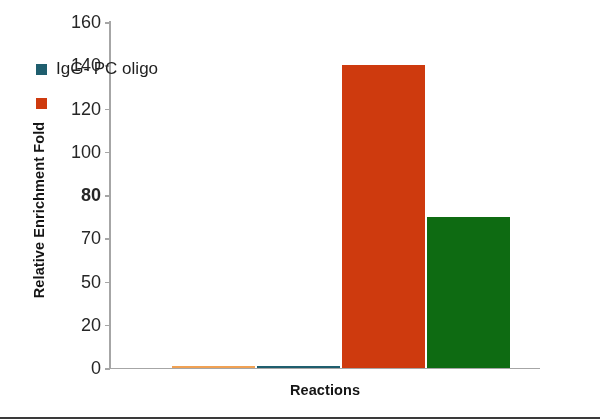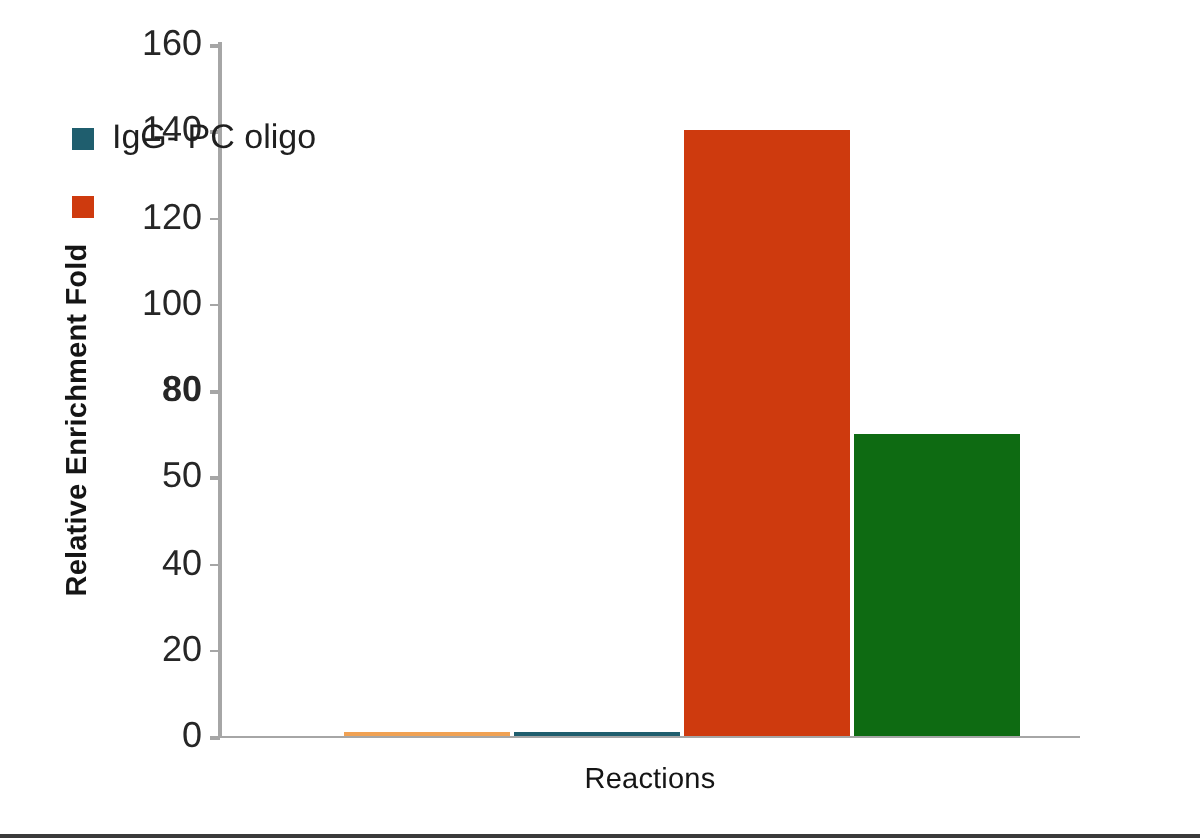--- a/index.html
+++ b/index.html
@@ -58,21 +58,21 @@
   #y-title-inner{
     position:absolute;
     left:50%;top:50%;
     transform:translate(-50%,-50%) rotate(-90deg);
     font-size:14.5px;font-weight:bold;color:#151515;
     white-space:nowrap;letter-spacing:0.1px;
   }
   #x-axis-title{
     position:absolute;left:110px;top:382px;width:430px;
     text-align:center;
-    font-size:14.5px;font-weight:normal;color:#151515;
+    font-size:14.5px;font-weight:bold;color:#151515;
     letter-spacing:0.1px;
   }
 
   
   #legend{
     position:absolute;left:36px;top:52px;
   }
   .legend-item{
     display:flex;align-items:center;
     height:34px;
@@ -113,25 +113,25 @@
         <div class="y-tick-row" style="top: 129.75px;">
           <div class="y-tick-mark"></div>
           <div class="y-tick-label" style="transform: translateY(-50%); margin-left: 16px;">100</div>
         </div>
         <div class="y-tick-row" style="top: 173px;">
           <div class="y-tick-mark"></div>
           <div class="y-tick-label" style="transform: translateY(-50%); font-weight: bold;">80</div>
         </div>
         <div class="y-tick-row" style="top: 216.25px;">
           <div class="y-tick-mark"></div>
-          <div class="y-tick-label" style="transform: translateY(-50%);">50</div>
+          <div class="y-tick-label" style="transform: translateY(-50%);">70</div>
         </div>
         <div class="y-tick-row" style="top: 259.5px;">
           <div class="y-tick-mark"></div>
-          <div class="y-tick-label" style="transform: translateY(-50%);">40</div>
+          <div class="y-tick-label" style="transform: translateY(-50%);">50</div>
         </div>
         <div class="y-tick-row" style="top: 302.75px;">
           <div class="y-tick-mark"></div>
           <div class="y-tick-label" style="transform: translateY(-50%);">20</div>
         </div>
         <div class="y-tick-row" style="top: 346px;">
           <div class="y-tick-mark"></div>
           <div class="y-tick-label" style="transform: translateY(-50%);">0</div>
         </div>
       </div>

